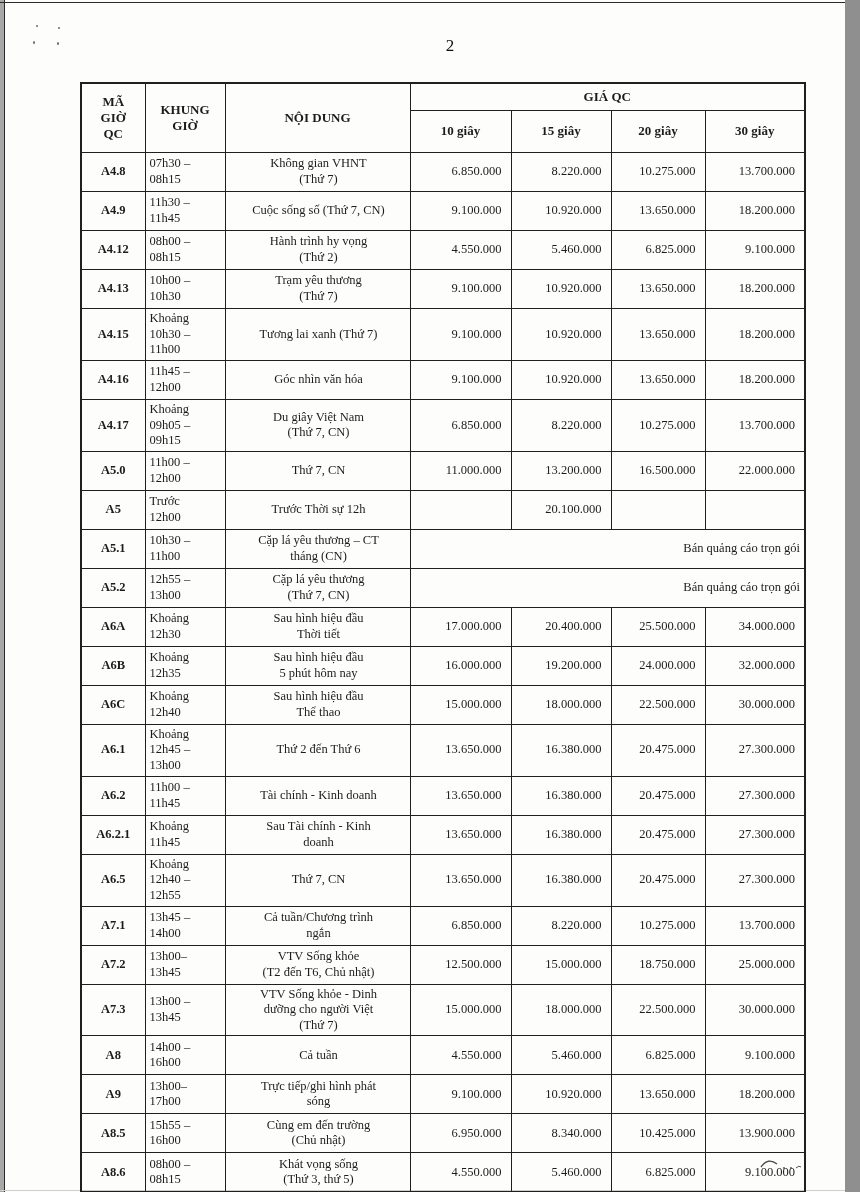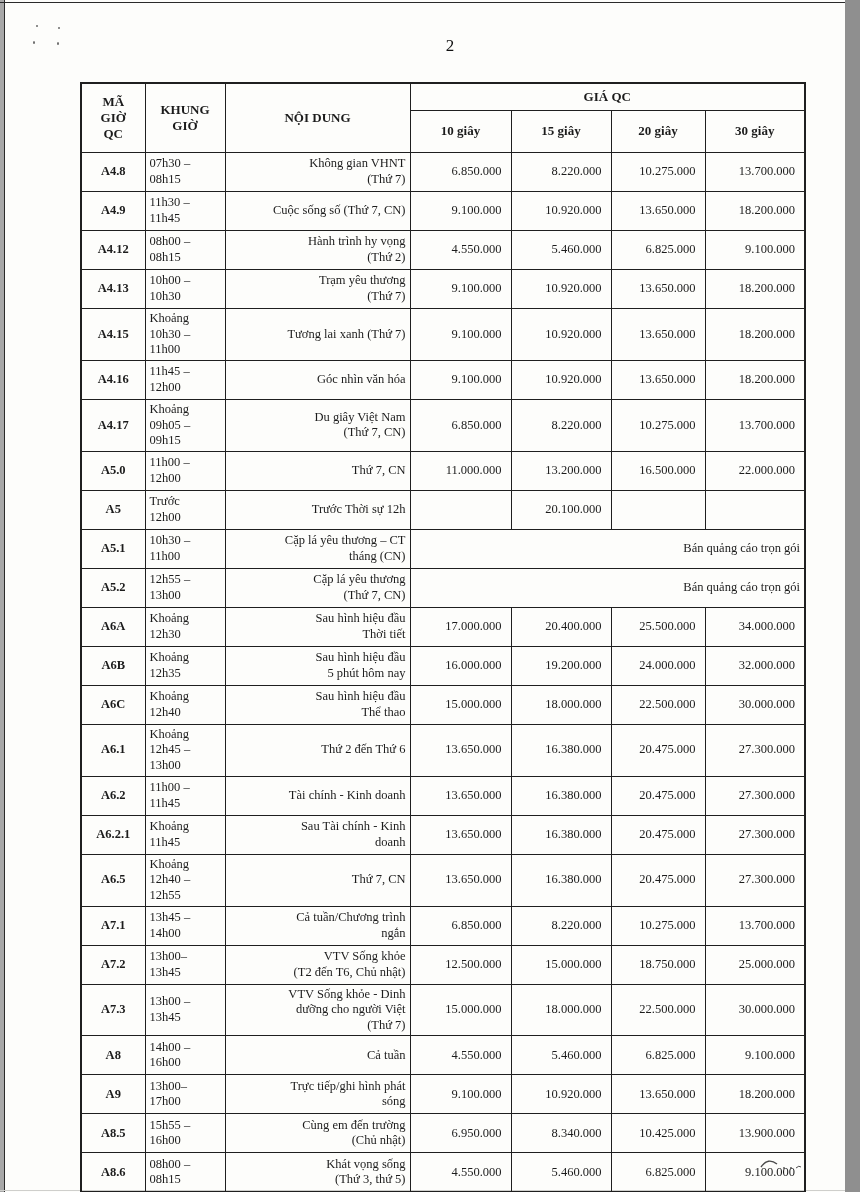--- a/index.html
+++ b/index.html
@@ -32,21 +32,21 @@
     vertical-align:middle;
     overflow:hidden;
   }
   table{border:2px solid #1f1f1f;}
   thead th{font-weight:bold;text-align:center;font-size:13px;}
   th.h-top{height:22px;}
   th.h-sub{height:37px;}
   .pre{white-space:pre-line;}
   td.code{font-weight:bold;text-align:center;margin-top:21px;}
   td.time{}
-  td.content{text-align:right;padding-left:6px;}
+  td.content{text-align:center;padding-left:6px;}
   td.price{text-align:right;padding-right:9px;}
   td.merged{text-align:right;}
   tbody td{height:34px;}
 
   .squiggle{position:absolute;top:1156px;left:758px;}
 </style>
 </head>
 <body>
 
 <div class="edge-left"></div>

